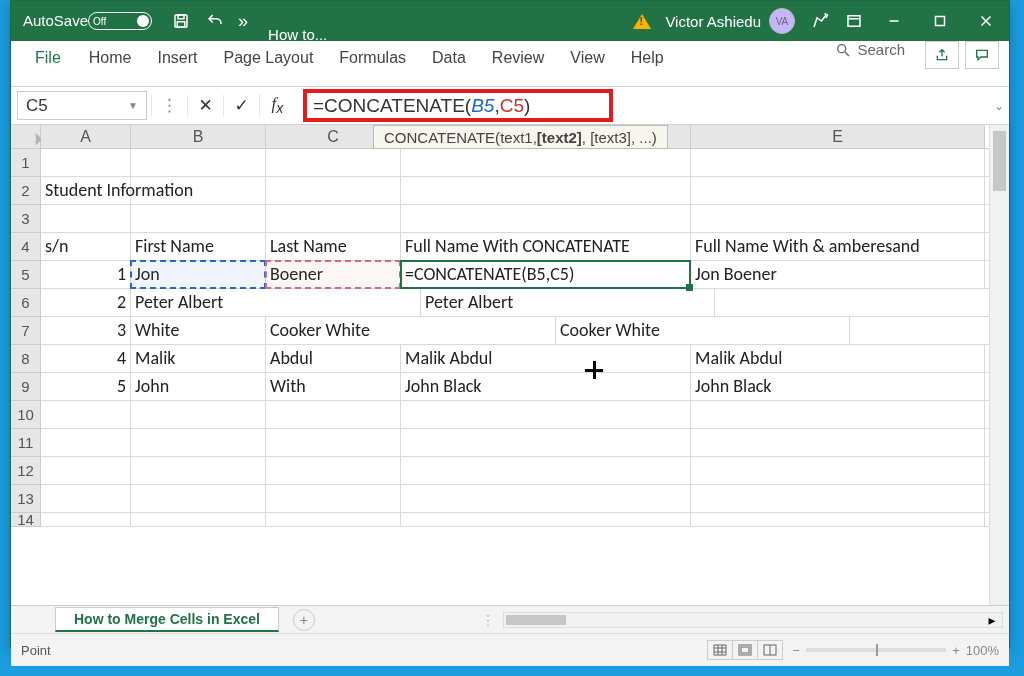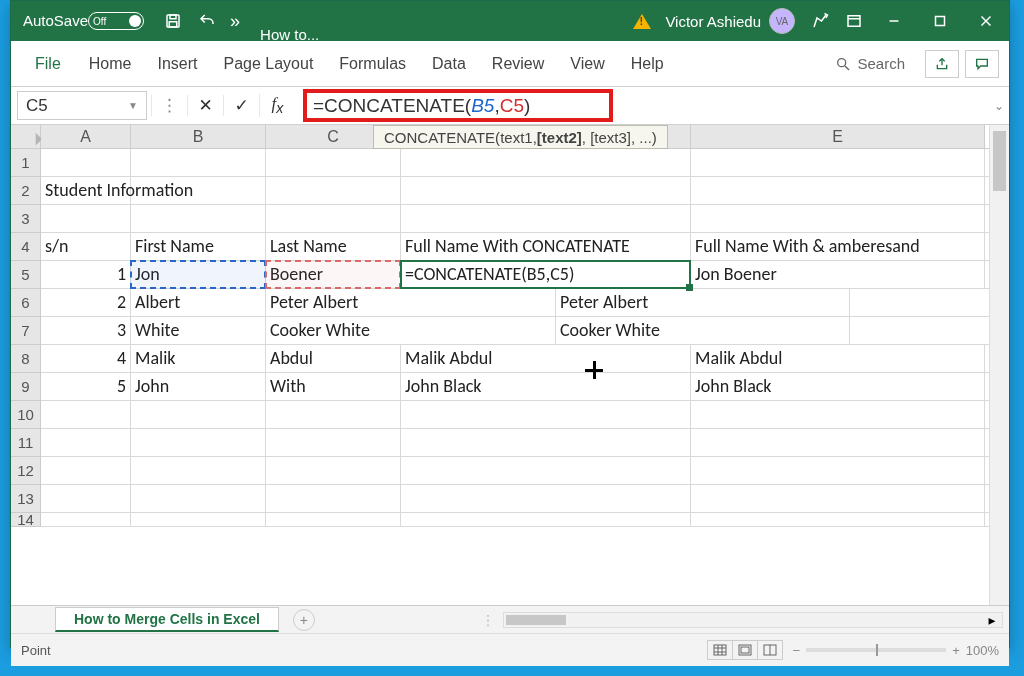--- a/index.html
+++ b/index.html
@@ -1,35 +1,35 @@
 <!DOCTYPE html>
 <html><head>
 <meta charset="utf-8">
 <style>
   * { box-sizing: border-box; margin: 0; padding: 0; font-family: "Segoe UI", Arial, sans-serif; }
   body { background: #1b9de0; width: 1024px; height: 676px; overflow: hidden; position: relative; }
   .window { position: absolute; left: 10px; top: 0; width: 1000px; height: 648px; background: #fff; border: 1px solid #1a6b4a; box-shadow: 0 4px 14px rgba(0,0,0,0.25); }
   
   .titlebar { background: #217346; height: 40px; display: flex; align-items: center; color: #fff; font-size: 15px; }
   .titlebar .autosave { display:flex; align-items:flex-start; padding:0 12px; }
-  .pill { display:inline-flex; align-items:center; border:1px solid #fff; border-radius:10px; height:18px; width:56px; position:relative; font-size:10px; padding-left:4px;}
+  .pill { display:inline-flex; align-items:center; border:1px solid #fff; border-radius:10px; height:18px; width:64px; position:relative; font-size:10px; padding-left:4px;}
   .pill:after { content:""; position:absolute; right:2px; top:2px; width:12px; height:12px; background:#fff; border-radius:50%; }
   .tb-btn { width:34px; height:40px; display:flex; align-items:center; justify-content:center; }
   .tb-btn svg { width:18px; height:18px; }
   .ellipsis { font-size:18px; padding:0 6px; }
   .doc-title { padding:0 14px; flex:0 0 auto;margin-top:27px; }
   .titlebar .spacer { flex:1; }
   .user { display:flex; align-items:center; gap:8px; padding:0 8px;justify-content:flex-end;}
   .avatar { width:26px; height:26px; border-radius:50%; background:#c4b5fd; color:#666; font-size:10px; display:flex; align-items:center; justify-content:center; border:1px solid #bbb;}
   .warn-tri { width:0; height:0; border-left:9px solid transparent; border-right:9px solid transparent; border-bottom:15px solid #f4b400; position:relative; margin-right:6px;}
   .warn-tri:after{content:"!"; position:absolute; left:-3px; top:1px; color:#5a4500; font-size:11px; font-weight:bold;}
   .win-ctrl { display:flex; }
   .win-ctrl .tb-btn { width:46px; }
   
-  .ribbon { height:46px; background:#fff; border-bottom:1px solid #d0d0d0; display:flex; align-items:center; padding:0 10px; gap:2px; }
+  .ribbon { height:46px; background:#fff; border-bottom:1px solid #d0d0d0; display:flex; align-items:flex-start; padding:0 10px; gap:2px; }
   .file-tab { background:#fff; color:#217346; font-size:16px; padding:8px 14px; }
   .rtab { color:#444; font-size:16px; padding:8px 12px; cursor:default;}
   .rib-spacer { flex:1;}
   .search-area { display:flex; align-items:center; gap:6px; color:#666; font-size:15px; padding:0 12px;}
   .rib-end { display:flex; gap:6px; padding-left:6px;}
   .rib-end .sq { width:34px; height:28px; border:1px solid #ccc; display:flex; align-items:center; justify-content:center;}
   
   .fbar { height:38px; border-bottom:1px solid #d0d0d0; display:flex; align-items:stretch; font-size:17px; color:#333;}
   .namebox { width:130px; border-right:1px solid #d0d0d0; display:flex; align-items:center; justify-content:space-between; padding:0 8px; margin:4px 0 4px 6px; border:1px solid #ccc; background:#fff;}
   .namebox .chev { font-size:10px; color:#888;}
@@ -275,21 +275,20 @@
       </div>
       <div class="row">
         <div class="cell cA num">1</div>
         <div class="cell cB">Jon<div class="ref-outline-b"></div></div>
         <div class="cell cC">Boener<div class="ref-outline-c"></div></div>
         <div class="cell cD">=CONCATENATE(B5,C5)<div class="active-outline"></div></div>
         <div class="cell cE">Jon Boener</div>
       </div>
       <div class="row">
         <div class="cell cA num">2</div>
-        <div class="cell cC">Albert</div>
         <div class="cell cD">Peter Albert</div>
         <div class="cell cE">Peter Albert</div>
       </div>
       <div class="row">
         <div class="cell cA num">3</div>
         <div class="cell cC">White</div>
         <div class="cell cD">Cooker White</div>
         <div class="cell cE">Cooker White</div>
       </div>
       <div class="row">

